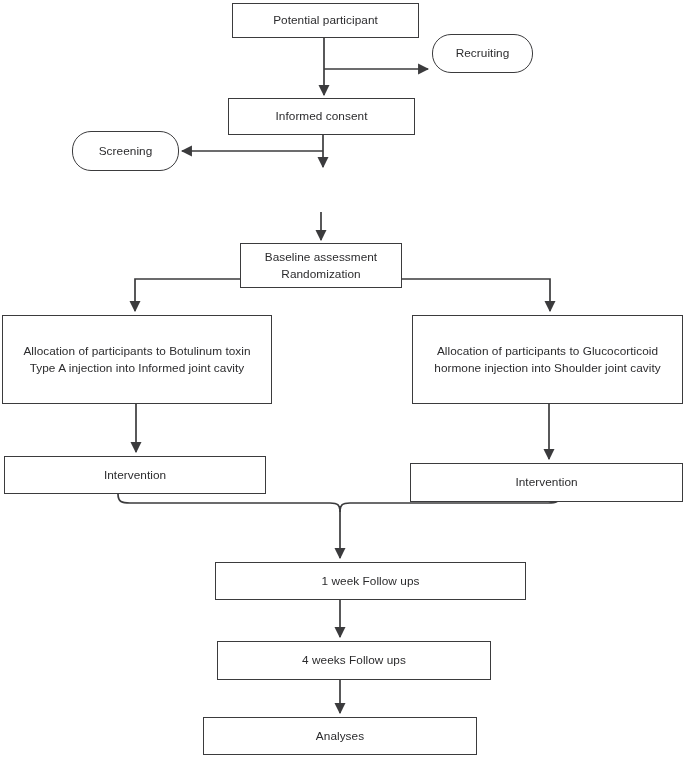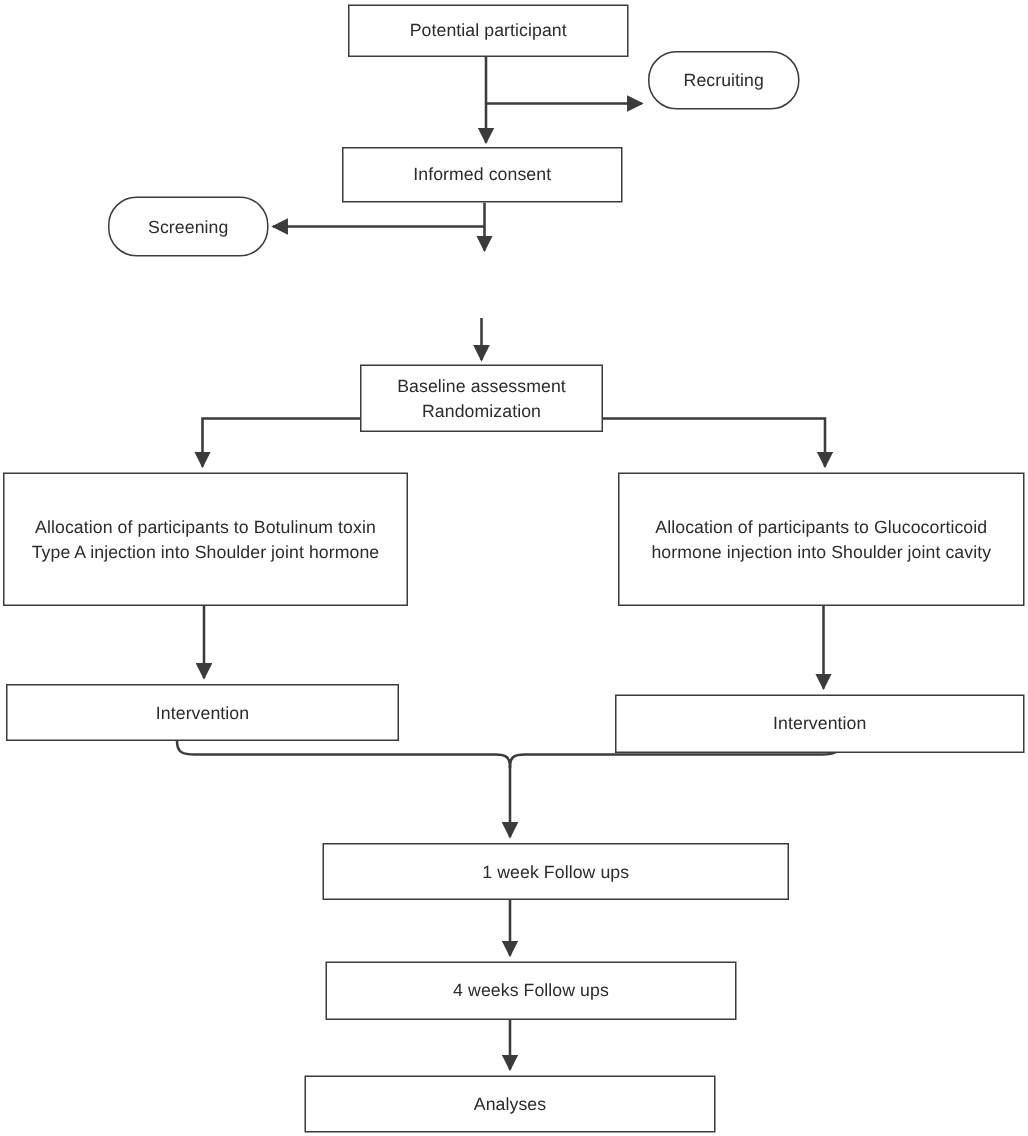--- a/index.html
+++ b/index.html
@@ -114,21 +114,21 @@
 
 
   <div class="node" style="left:240px; top:243px; width:162px; height:45px;">
     <span class="label">
       <span>Baseline assessment</span><br>
       <span>Randomization</span>
     </span>
   </div>
 
   <div class="node" style="left:2px; top:315px; width:270px; height:89px;">
-    <span class="label">Allocation of participants to Botulinum toxin Type A injection into Shoulder joint hormone</span>
+    <span class="label">Allocation of participants to Botulinum toxin Type A injection into Informed joint cavity</span>
   </div>
 
   <div class="node" style="left:412px; top:315px; width:271px; height:89px;">
     <span class="label">Allocation of participants to Glucocorticoid hormone injection into Shoulder joint cavity</span>
   </div>
 
   <div class="node" style="left:4px; top:456px; width:262px; height:38px;">
     <span class="label">Intervention</span>
   </div>
 

